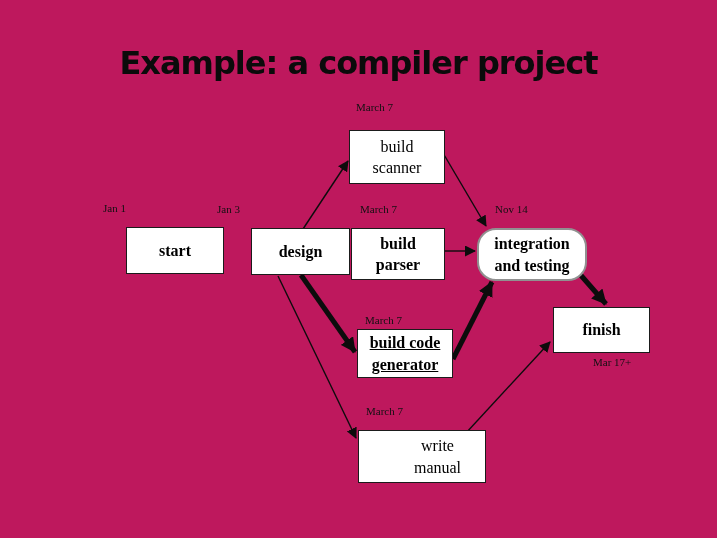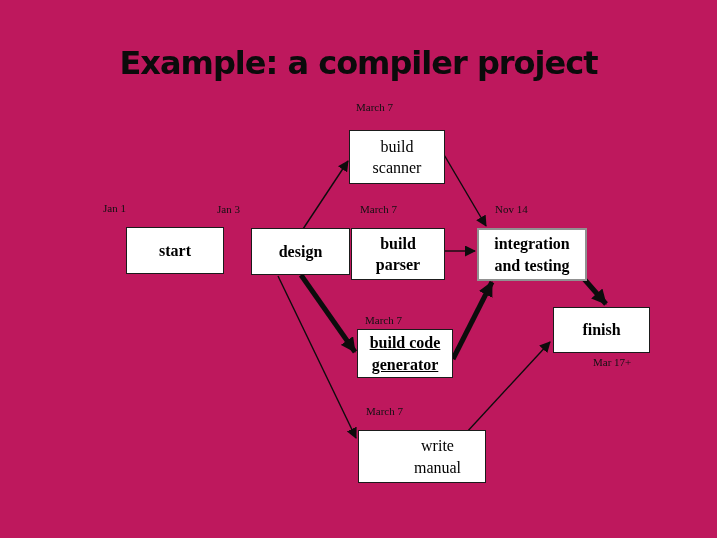--- a/index.html
+++ b/index.html
@@ -18,21 +18,21 @@
   .node.light{font-weight:normal;}
   .node.muted-border{border:2px solid #919191;}
   .date{position:absolute;font-size:11px;color:#111;white-space:nowrap;}
   
   .n-start{left:88px;top:227px;width:96px;height:45px;margin-left:38px;}
   .n-design{left:218px;top:228px;width:97px;height:45px;margin-left:33px;}
   .n-scanner{left:349px;top:130px;width:94px;height:52px;}
   .n-parser{left:351px;top:228px;width:92px;height:50px;}
   .n-codegen{left:357px;top:329px;width:94px;height:47px;text-decoration:underline;}
   .n-manual{left:358px;top:430px;width:95px;height:51px;padding-left:31px;}
-  .n-integration{left:477px;top:228px;width:106px;height:49px;}
+  .n-integration{left:477px;top:228px;width:106px;height:49px;border-radius:19px;}
   .n-finish{left:553px;top:307px;width:95px;height:44px;}
   .d-start{left:103px;top:202px;}
   .d-design{left:217px;top:203px;}
   .d-scanner{left:356px;top:101px;}
   .d-parser{left:360px;top:203px;}
   .d-codegen{left:365px;top:314px;}
   .d-manual{left:366px;top:405px;}
   .d-integration{left:495px;top:203px;}
   .d-finish{left:561px;top:356px;margin-left:32px;}
 </style>

